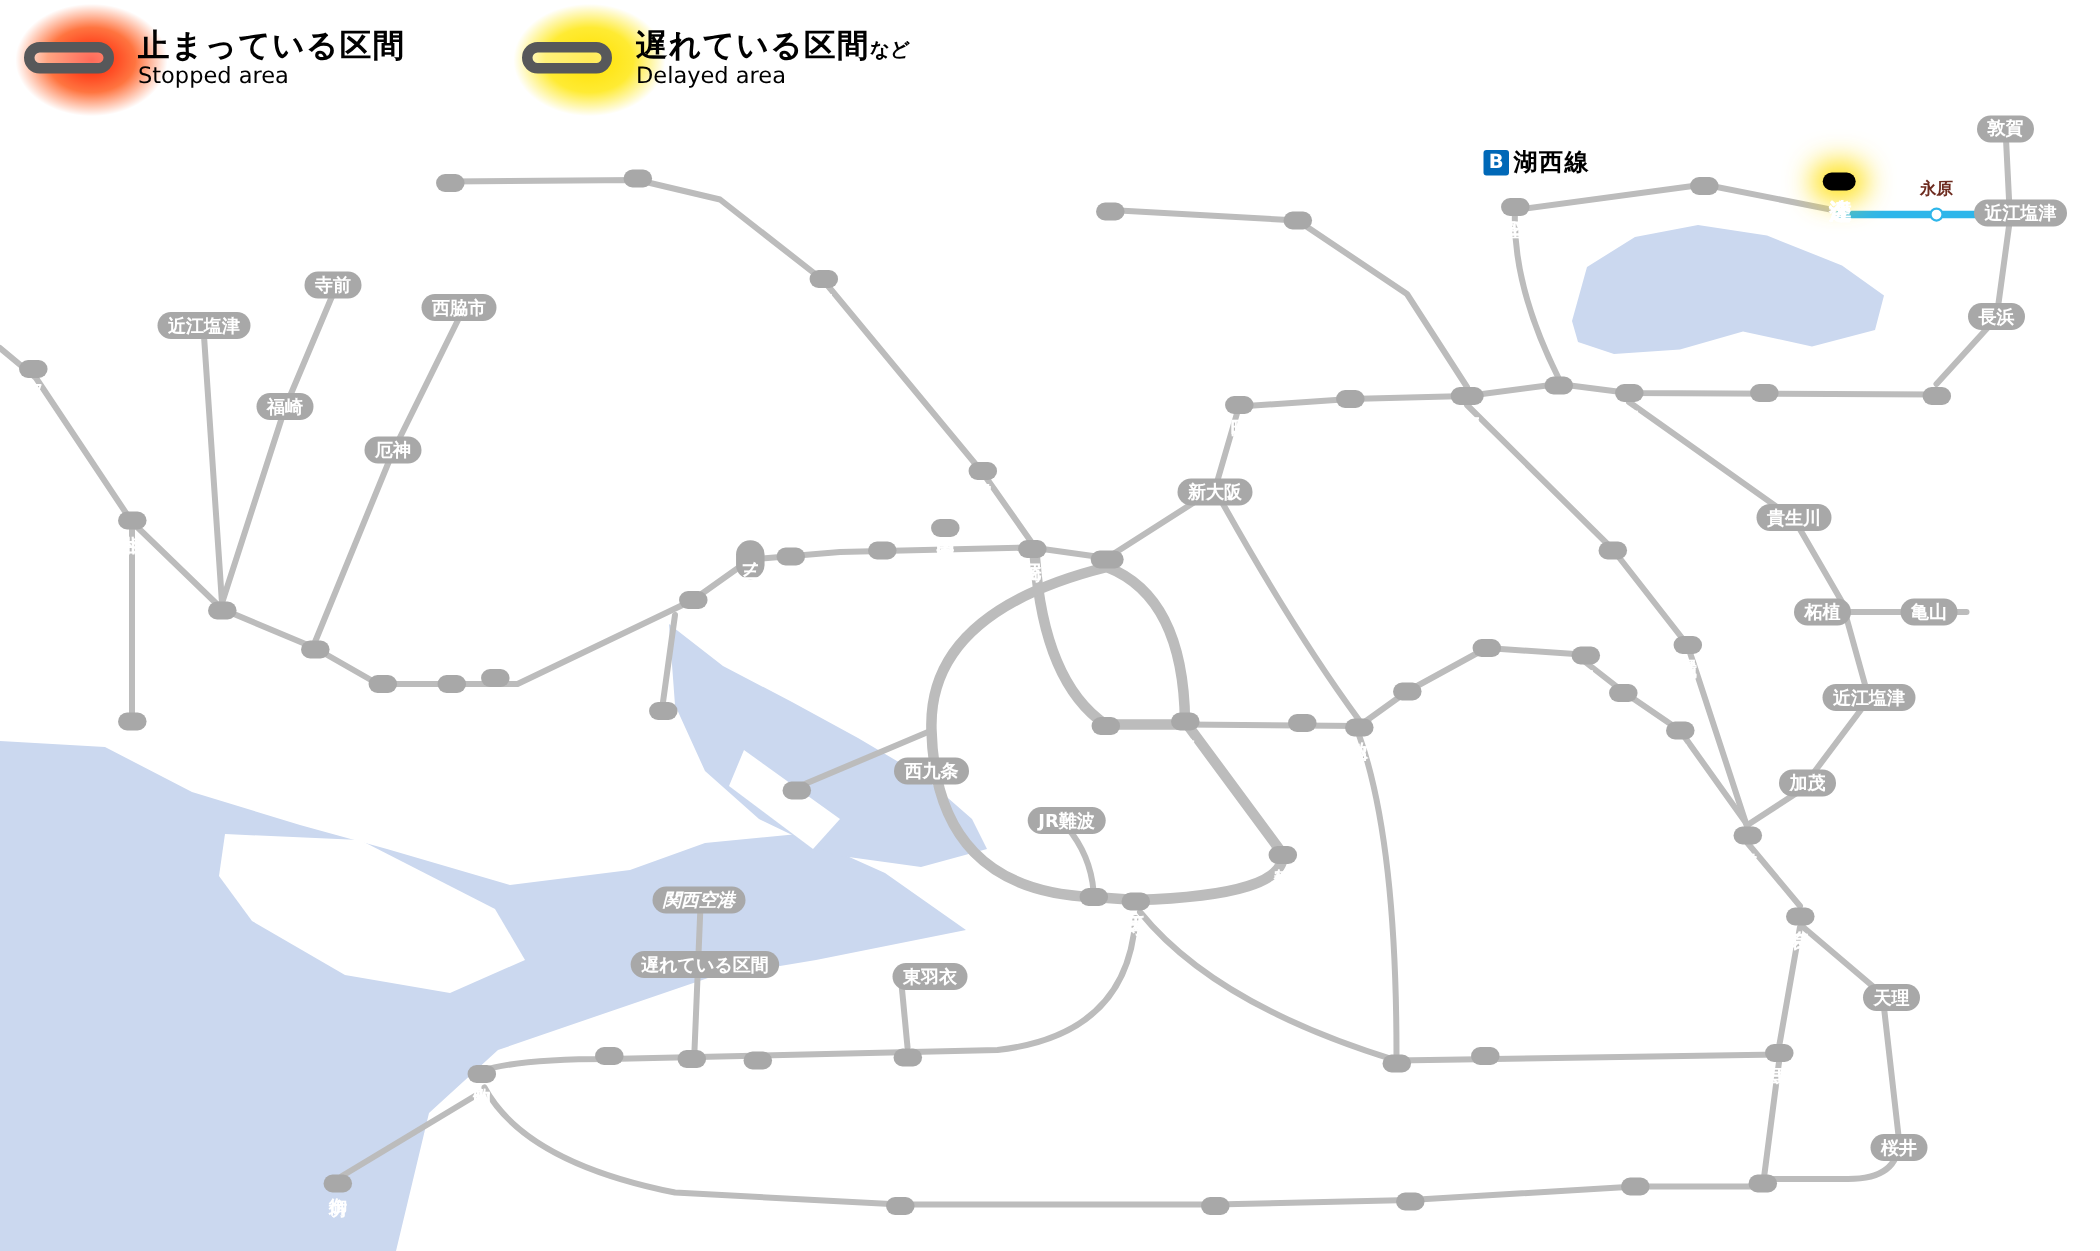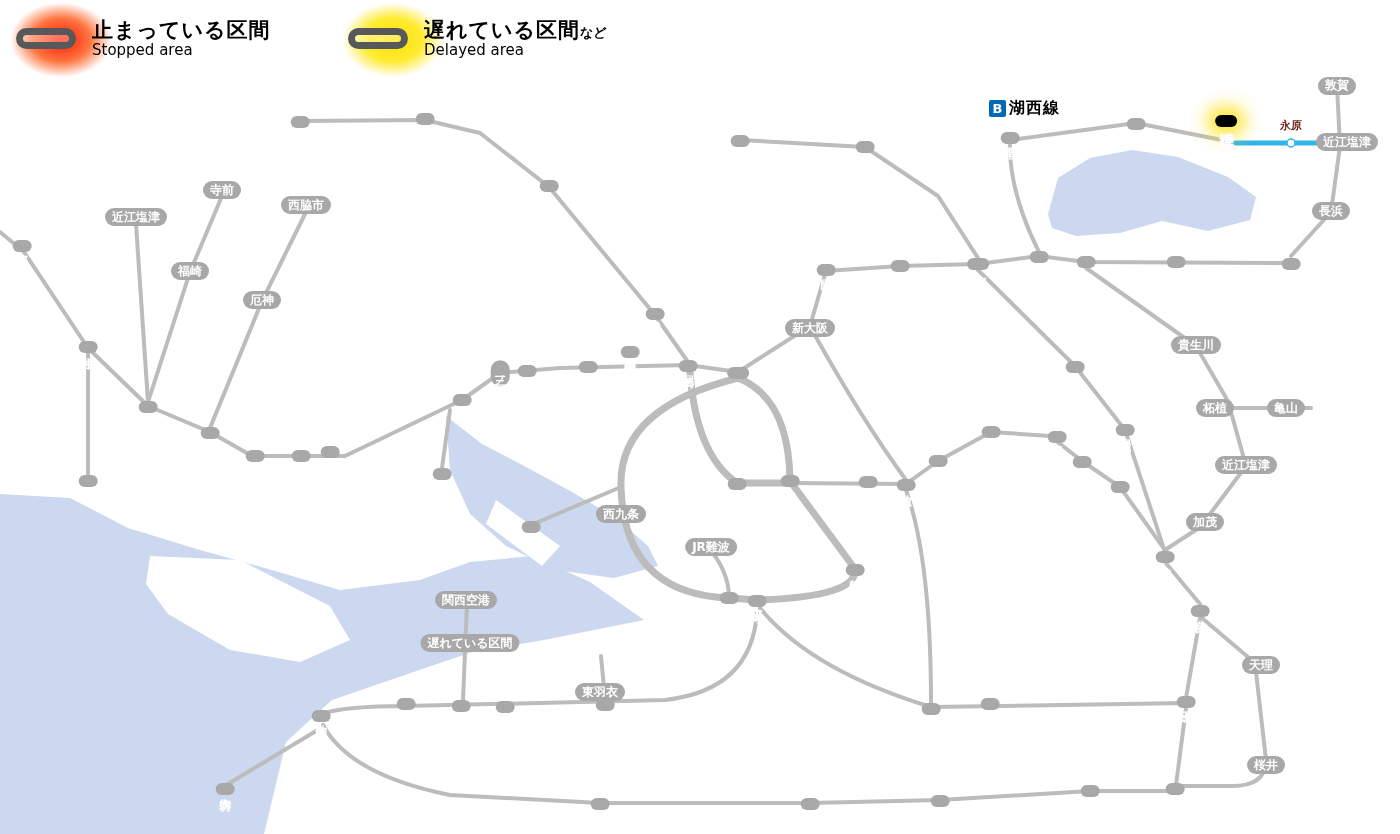--- a/index.html
+++ b/index.html
@@ -168,22 +168,22 @@
       <div class="station v" style="left: 1090px; top: 791px;">吉野口</div>
       <div class="station v" style="left: 940px; top: 801px;">五条</div>
       <div class="station v" style="left: 810px; top: 804px;">橋本</div>
       <div class="station v" style="left: 600px; top: 804px;">粉河</div>
       <div class="station v" style="left: 321px; top: 716px;">和歌山</div>
       <div class="station v" style="left: 225px; top: 789px;">御坊</div>
       <div class="station v" style="left: 406px; top: 704px;">和泉砂川</div>
       <div class="station v" style="left: 461px; top: 706px;">日根野</div>
       <div class="station v" style="left: 505px; top: 707px;">熊取</div>
       <div class="station v" style="left: 605px; top: 705px;">鳳</div>
-      <div class="station h" style="left: 600px; top: 651px; margin-top: 41px;">東羽衣</div>
-      <div class="station h" style="left: 466px; top: 600px;">関西空港</div>
+      <div class="station h" style="left: 620px; top: 651px;">東羽衣</div>
+      <div class="station h" style="left: 466px; top: 600px; font-style: italic;">関西空港</div>
       <div class="station h" style="left: 470px; top: 643px;">遅れている区間</div>
       <div class="station v" style="left: 931px; top: 709px;">久宝寺</div>
       <div class="marker-label" style="left: 1291px; top: 133px; color: rgb(109, 43, 31);">永原</div>
     </div>
 
   <div class="legend-item" id="legend-stopped">
     <span class="glow red"></span>
     <span class="swatch"></span>
     <span class="legend-text">
       <span class="jp">止まっている区間</span>

